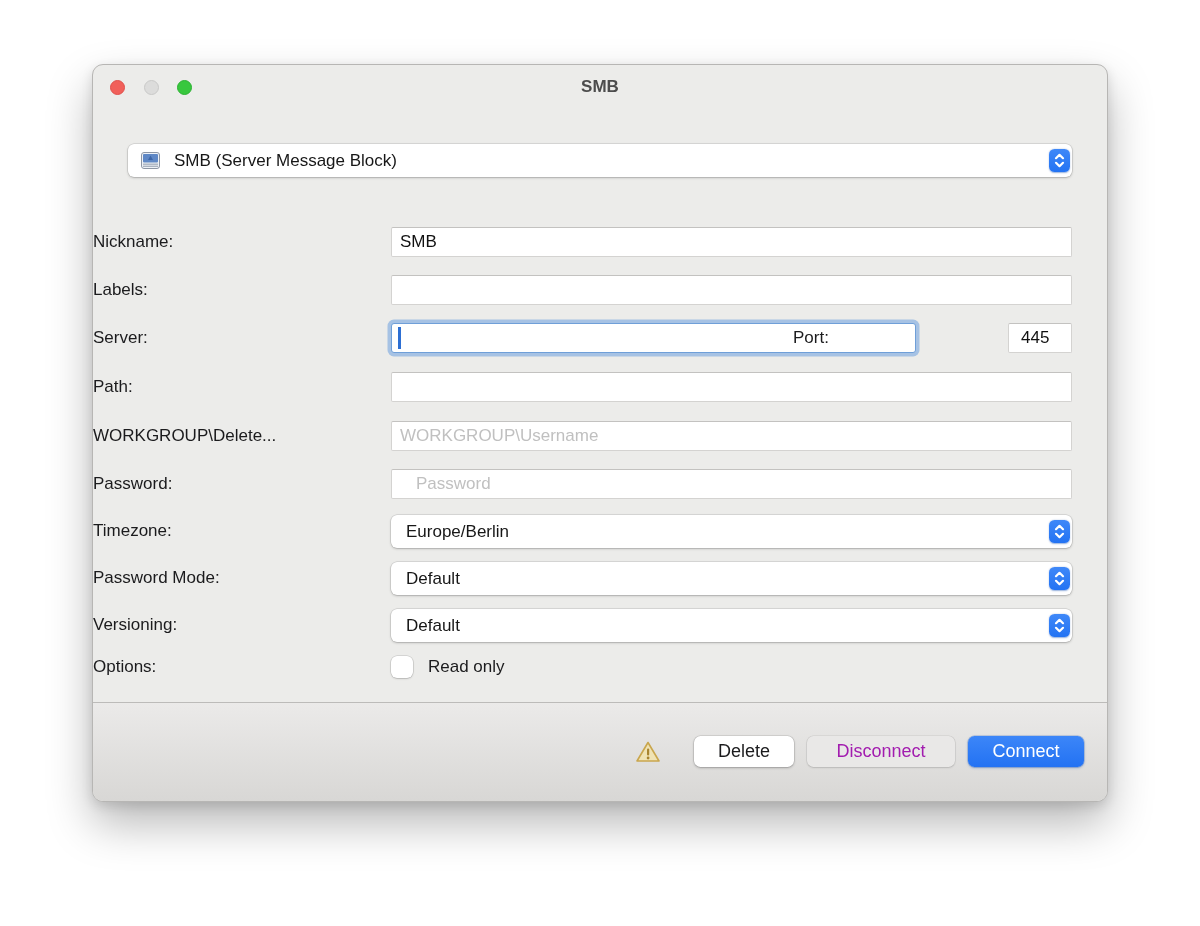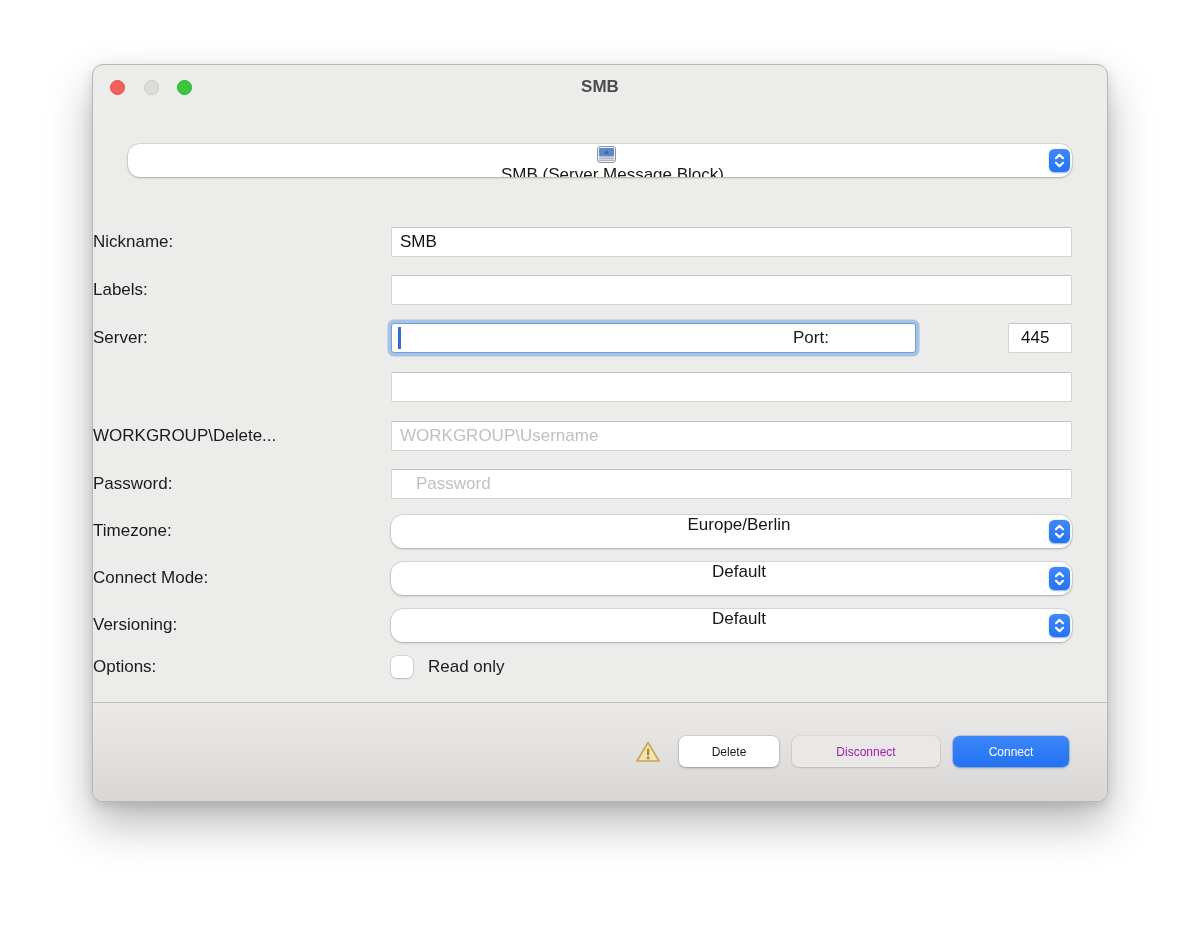--- a/index.html
+++ b/index.html
@@ -16,23 +16,23 @@
   
   .titlebar { position: absolute; left: 0; top: 0; width: 100%; height: 44px; }
   .title { text-align: center; line-height: 44px; font-size: 17px; font-weight: 700; color: #4c4c4c; }
   .tl { position: absolute; top: 15px; width: 15px; height: 15px; border-radius: 50%; }
   .tl-close { left: 17px;  background: #f1605a; border: 0.5px solid #e0504b; }
   .tl-min   { left: 51px;  background: #dcdcdb; border: 0.5px solid #c9c9c8; }
   .tl-zoom  { left: 84px;  background: #38c73e; border: 0.5px solid #2bb232; }
 
   
   .popup {
-    position: absolute; height: 33px; background: #ffffff; border-radius: 12px;
+    position: absolute; height: 33px; background: #ffffff; border-radius: 6px;
     box-shadow: 0 0 0 0.5px rgba(0,0,0,0.16), 0 1px 2.5px rgba(0,0,0,0.22);
-    display: flex; align-items: center; cursor: default; flex-direction: column;
+    display: flex; align-items: center; cursor: default;
   }
   .popup .popup-text { font-size: 17px; color: #171717; flex: 1; white-space: nowrap; overflow: hidden; }
   .popup .stepper {
     position: absolute; right: 2px; top: 5px; width: 21px; height: 23px;
     border-radius: 5.5px; background: linear-gradient(#3f88f8, #2373f3);
     box-shadow: 0 0.5px 1.5px rgba(20,80,180,0.45);
   }
   .protocol-popup { left: 35px; top: 79px; width: 944px; padding-left: 12px; }
   .protocol-popup .popup-text { padding-left: 13px; }
   .form-popup { left: 298px; width: 681px; padding-left: 15px; }
@@ -72,22 +72,22 @@
   .check-text { position: absolute; left: 335px; font-size: 17px; color: #1b1b1d; line-height: 22px; }
 
   
   .footer {
     position: absolute; left: 0; bottom: 0; width: 100%; height: 99px;
     background: linear-gradient(#ebeae9, #d8d7d5);
     border-top: 1px solid #bcbbb9; border-radius: 0 0 10px 10px;
   }
   .btn {
     position: absolute; top: 33px; height: 31px; border: none; border-radius: 6.5px;
-    font-family: "Liberation Sans", sans-serif; font-size: 12px; cursor: default;
-    display: flex; align-items: center; justify-content: center; padding: 12px;
+    font-family: "Liberation Sans", sans-serif; font-size: 18px; cursor: default;
+    display: flex; align-items: center; justify-content: center; padding: 12px; margin-left: 15px;
   }
   .btn-delete {
     left: 586px; width: 100px; background: #ffffff; color: #1b1b1d;
     box-shadow: 0 0 0 0.5px rgba(0,0,0,0.15), 0 1px 2.5px rgba(0,0,0,0.25);
   }
   .btn-disconnect {
     left: 699px; width: 148px; background: #e9e8e7; color: #a21caf;
     box-shadow: 0 0 0 0.5px rgba(0,0,0,0.10), 0 1px 2px rgba(0,0,0,0.12);
   }
   .btn-connect {
@@ -132,40 +132,41 @@
 
   <label class="flabel" style="top:210px">Labels:</label>
   <input class="tfield" style="top: 210px;" type="text" value="">
 
   <label class="flabel" style="top:258px">Server:</label>
   <input class="tfield server-field" style="top: 258px;" type="text" value="">
   <span class="caret" style="top:262px"></span>
   <label class="flabel port-label" style="top:258px">Port:</label>
   <input class="tfield port-field" style="top: 258px; padding-left: 12px;" type="text" value="445">
 
+  <label class="flabel" style="top:307px">Path:</label>
   <input class="tfield" style="top: 307px;" type="text" value="">
 
   <label class="flabel" style="top:356px">WORKGROUP\Delete...</label>
   <input class="tfield" style="top: 356px;" type="text" placeholder="WORKGROUP\Username">
 
   <label class="flabel" style="top:404px">Password:</label>
   <input class="tfield" style="top: 404px; padding-left: 24px;" type="text" placeholder="Password">
 
   <label class="flabel" style="top:451px">Timezone:</label>
   <div class="popup form-popup" style="top:450px">
     <span class="popup-text">Europe/Berlin</span>
     <span class="stepper">
       <svg width="21" height="23" viewBox="0 0 21 23">
         <path d="M7 9.2 L10.5 5.8 L14 9.2" fill="none" stroke="#ffffff" stroke-width="2.2" stroke-linecap="round" stroke-linejoin="round"></path>
         <path d="M7 13.8 L10.5 17.2 L14 13.8" fill="none" stroke="#ffffff" stroke-width="2.2" stroke-linecap="round" stroke-linejoin="round"></path>
       </svg>
     </span>
   </div>
 
-  <label class="flabel" style="top:498px">Connect Mode:</label>
+  <label class="flabel" style="top:498px">Password Mode:</label>
   <div class="popup form-popup" style="top:497px">
     <span class="popup-text">Default</span>
     <span class="stepper">
       <svg width="21" height="23" viewBox="0 0 21 23">
         <path d="M7 9.2 L10.5 5.8 L14 9.2" fill="none" stroke="#ffffff" stroke-width="2.2" stroke-linecap="round" stroke-linejoin="round"></path>
         <path d="M7 13.8 L10.5 17.2 L14 13.8" fill="none" stroke="#ffffff" stroke-width="2.2" stroke-linecap="round" stroke-linejoin="round"></path>
       </svg>
     </span>
   </div>
 

